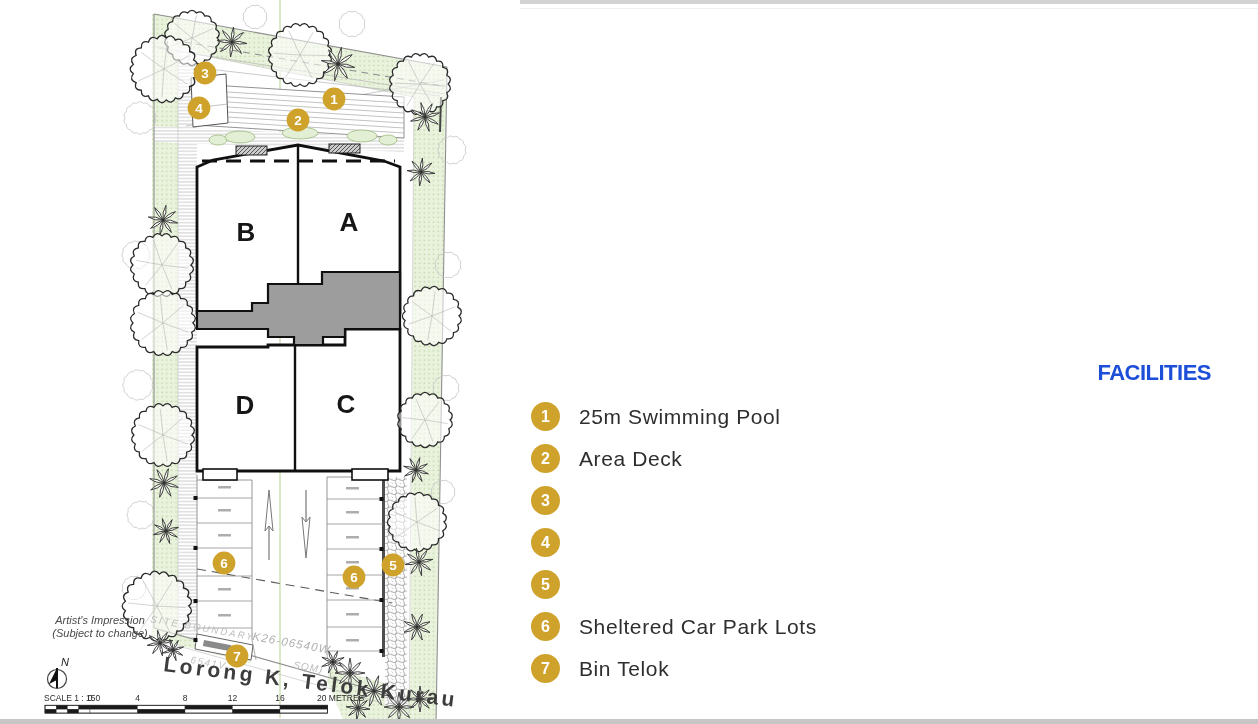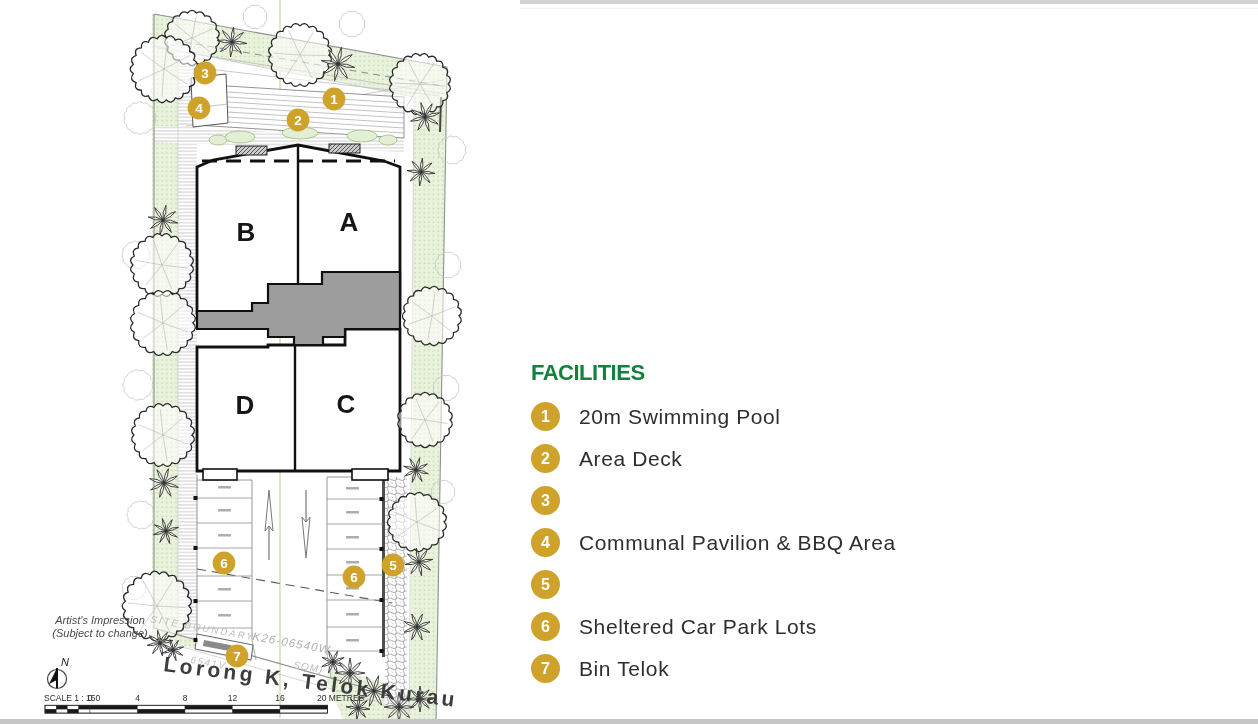--- a/index.html
+++ b/index.html
@@ -6,21 +6,21 @@
   .slide{
     position:relative;width:1258px;height:724px;background:#ffffff;
     overflow:hidden;font-family:"Liberation Sans",sans-serif;
   }
   .top-bar{position:absolute;left:36px;top:0;width:1222px;height:4px;background:#d2d2d2;}
   .top-hairline{position:absolute;left:0;top:8px;width:1258px;height:1px;background:#f0f0f0;}
   .bottom-bar{position:absolute;left:0;top:719px;width:1258px;height:5px;background:#c6c6c6;}
   .plan-svg{position:absolute;left:0;top:0;}
   svg text{font-family:"Liberation Sans",sans-serif;}
   .legend{position:absolute;left:531px;top:361px;width:680px;}
-  .legend-title{font-size:22px;font-weight:700;letter-spacing:-0.5px;color:#15803d;line-height:24px;}
+  .legend-title{font-size:22px;font-weight:700;letter-spacing:-0.5px;color:#1d4ed8;line-height:24px;text-align:right;}
   .legend-items{margin-top:17px;}
   .legend-item{display:flex;align-items:center;height:29px;margin-bottom:13px;}
   .legend-circle{
     width:29px;height:29px;border-radius:50%;background:#CFA22C;color:#fff;
     font-size:16px;font-weight:700;display:flex;align-items:center;justify-content:center;
     flex:0 0 29px;
   }
   .legend-label{margin-left:19px;font-size:21px;letter-spacing:0.6px;color:#2e2e2e;}
 </style>
 </head>
@@ -414,32 +414,31 @@
           <text x="237" y="660.8" text-anchor="middle" font-size="13.5" font-weight="bold" fill="#ffffff">7</text>
         </g>
       </g>
   </svg>
 
   <div class="legend">
     <div class="legend-title">FACILITIES</div>
     <div class="legend-items">
         <div class="legend-item">
           <span class="legend-circle">1</span>
-          <span class="legend-label">20m Swimming Pool</span>
+          <span class="legend-label">25m Swimming Pool</span>
         </div>
         <div class="legend-item">
           <span class="legend-circle">2</span>
           <span class="legend-label">Area Deck</span>
         </div>
         <div class="legend-item">
           <span class="legend-circle">3</span>
         </div>
         <div class="legend-item">
           <span class="legend-circle">4</span>
-          <span class="legend-label">Communal Pavilion &amp; BBQ Area</span>
         </div>
         <div class="legend-item">
           <span class="legend-circle">5</span>
         </div>
         <div class="legend-item">
           <span class="legend-circle">6</span>
           <span class="legend-label">Sheltered Car Park Lots</span>
         </div>
         <div class="legend-item">
           <span class="legend-circle">7</span>

